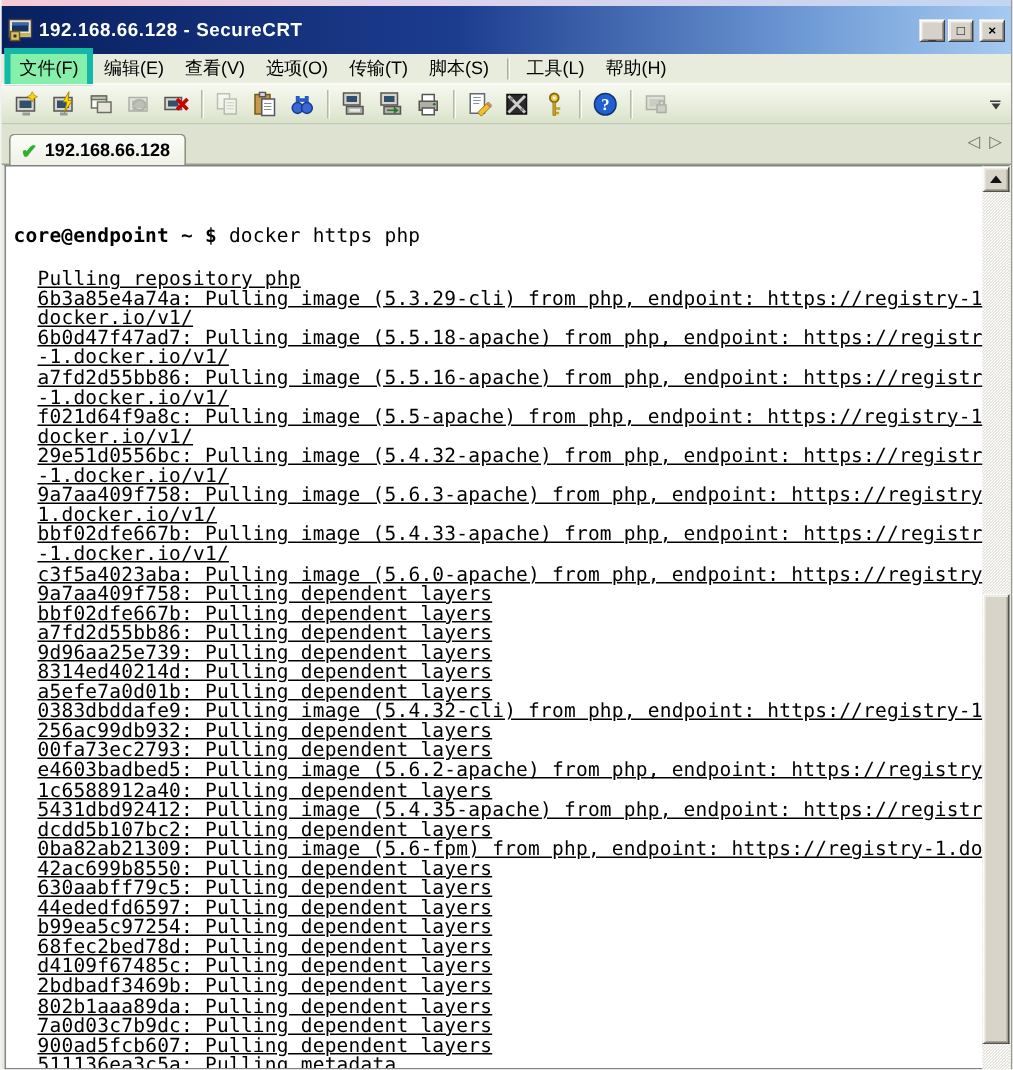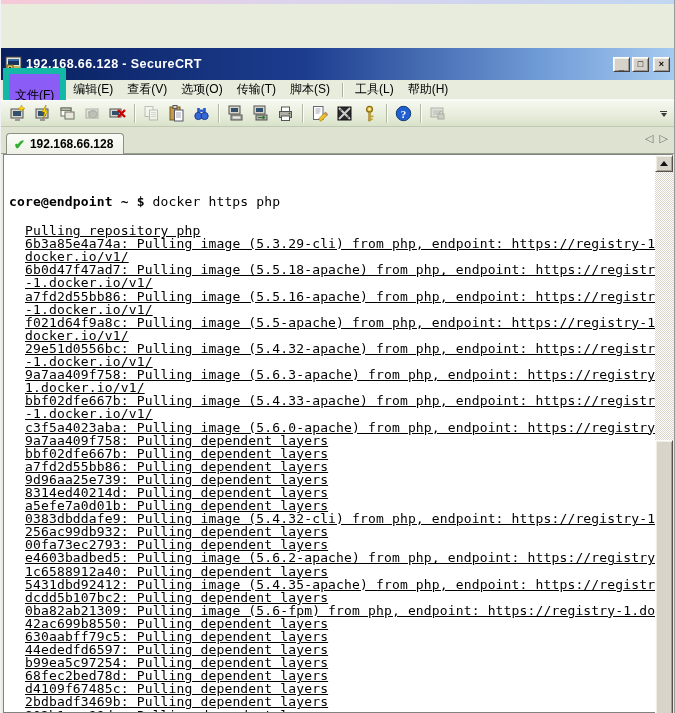--- a/index.html
+++ b/index.html
@@ -11,21 +11,20 @@
     background:#e7ecdd; overflow:hidden;
     border-left:1px solid #f2f1f5; border-right:1px solid #9a9a9a;
     display:flex; flex-direction:column;
   }
   .top-strip { height:4px; background:linear-gradient(90deg,#f6c9d6 0%,#ded3ec 40%,#c2d6f2 100%); flex:none; }
 
   
   .titlebar {
     flex:none; height:25px; display:flex; align-items:center; padding:16px 4px;
     background:linear-gradient(90deg,#08205e 0%,#1c3c8e 45%,#6f9bd6 80%,#a6caf0 100%);
-    margin-top:44px;
   }
   .title-icon { width:17px; height:16px; margin-right:4px; flex:none; }
   .title-text { color:#fff; font-weight:bold; font-size:12.5px; letter-spacing:0.4px; flex:1;
     white-space:nowrap; overflow:hidden; font-family:"Liberation Sans", sans-serif; }
   .win-btns { display:flex; gap:2px; }
   .winbtn {
     width:17px; height:15px; background:#d6d2ca; color:#000;
     border:1px solid; border-color:#ffffff #404040 #404040 #ffffff;
     box-shadow:inset 1px 1px 0 #f2efe8, inset -1px -1px 0 #9c988f;
     font-size:9px; font-weight:bold; line-height:11px; text-align:center;
@@ -34,21 +33,21 @@
   .winbtn.min span { transform:translateY(3px); }
   .winbtn.close { margin-left:2px; }
 
   
   .menubar {
     flex:none; height:20px; display:flex; align-items:center; gap:0;
     background:#e7ecdd; border-bottom:1px solid #f6f8f1; padding-left:2px;
     font-size:12px; color:#000;
   }
   .menu-item { padding:2px 7px 3px 7px; cursor:default; white-space:nowrap; }
-  .menu-item.active { border:6px solid #14b8a6; background:#8b5cf6; padding:13px 6px 2px 6px; }
+  .menu-item.active { border:4px solid #14b8a6; background:#86efac; padding:1px 6px 2px 6px; }
   .menu-sep { width:1px; height:14px; background:#aab0a0; box-shadow:1px 0 0 #fbfcf8; margin:0 5px; }
 
   
   .toolbar {
     flex:none; height:27px; display:flex; align-items:center; padding:1px 2px 1px 4px;
     background:linear-gradient(180deg,#f6f8ef 0%,#e6ecda 60%,#d9e2ca 100%);
     border-top:1px solid #fbfcf7; border-bottom:1px solid #c2c8b4;
   }
   .tbtn { width:25px; height:24px; display:flex; align-items:center; justify-content:center;
     border:1px solid transparent; cursor:default; flex:none; }

